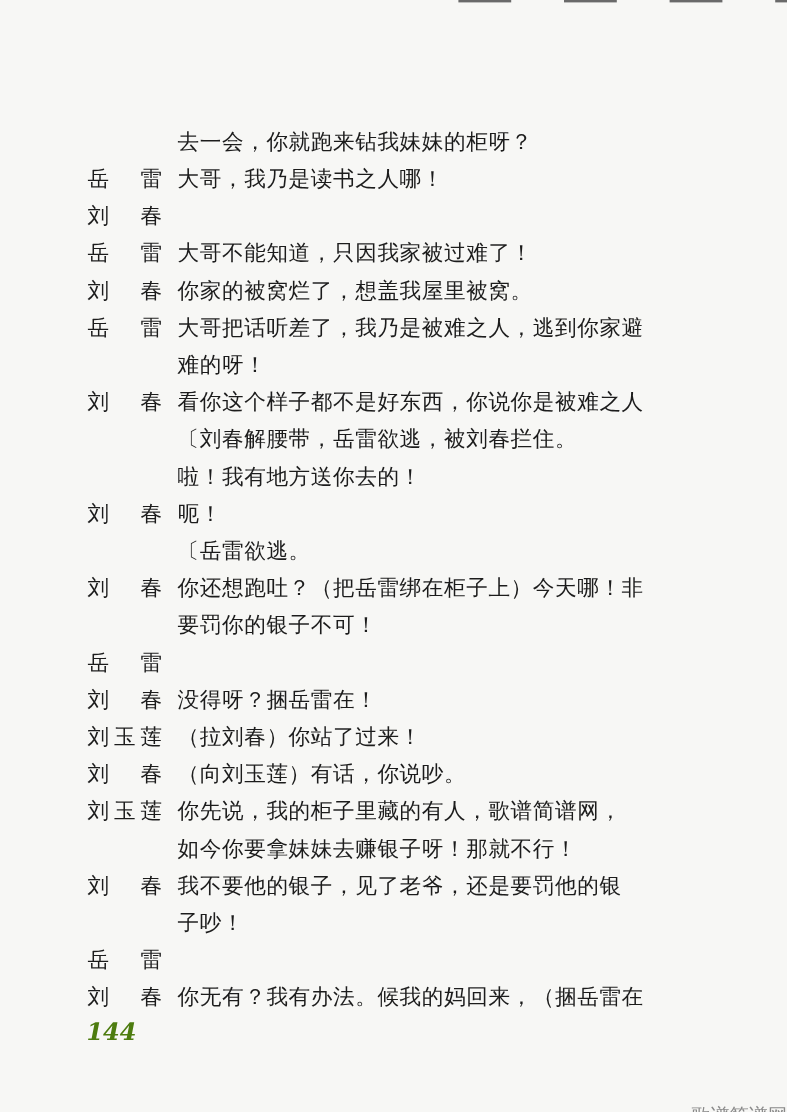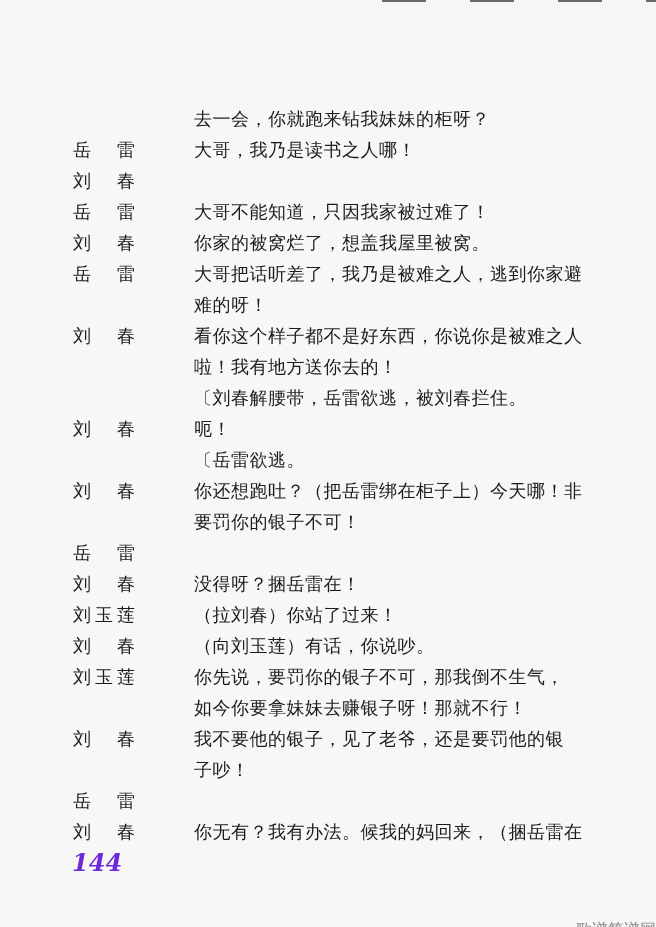--- a/index.html
+++ b/index.html
@@ -15,25 +15,25 @@
   .script { position: absolute; left: 0; top: 103px; width: 656px; }
   .line {
     position: relative; height: 31px; line-height: 31px;
     font-size: 18px; white-space: nowrap;
   }
   .speaker {
     position: absolute; left: 73px; width: 62px;
     display: flex; justify-content: space-between;
   }
   .speaker.three { justify-content: space-between; }
-  .text { position: absolute; left: 148px; letter-spacing: 0.5px; margin-left: 46px; }
+  .text { position: absolute; left: 148px; letter-spacing: 0.5px; }
   .page-number {
     position: absolute; left: 72px; top: 848px;
-    font-size: 24px; font-weight: bold; font-style: italic;
-    font-family: "DejaVu Serif", serif; color: #6d28d9;
+    font-size: 20px; font-weight: bold; font-style: italic;
+    font-family: "DejaVu Serif", serif; color: #4d7c0f;
   }
   .watermark {
     position: absolute; left: 508px; top: 920px;
     font-size: 16px; color: #8a8a8a;
     font-family: "DejaVu Sans", sans-serif;
     text-align: right;
   }
   .watermark .domain { color: #e07b2a; font-family: "Liberation Sans", sans-serif; }
 </style>
 </head>
@@ -100,28 +100,28 @@
         <span>刘</span>
         <span>春</span>
       </div>
       <div class="text">看你这个样子都不是好东西，你说你是被难之人</div>
     </div>
     <div class="line">
       <div class="speaker">
         <span></span>
         <span></span>
       </div>
+      <div class="text">〔刘春解腰带，岳雷欲逃，被刘春拦住。</div>
+    </div>
+    <div class="line">
+      <div class="speaker">
+        <span></span>
+        <span></span>
+      </div>
       <div class="text">啦！我有地方送你去的！</div>
-    </div>
-    <div class="line">
-      <div class="speaker">
-        <span></span>
-        <span></span>
-      </div>
-      <div class="text">〔刘春解腰带，岳雷欲逃，被刘春拦住。</div>
     </div>
     <div class="line">
       <div class="speaker">
         <span>刘</span>
         <span>春</span>
       </div>
       <div class="text">呃！</div>
     </div>
     <div class="line">
       <div class="speaker">
@@ -171,21 +171,21 @@
         <span>春</span>
       </div>
       <div class="text">（向刘玉莲）有话，你说吵。</div>
     </div>
     <div class="line">
       <div class="speaker three">
         <span>刘</span>
         <span>玉</span>
         <span>莲</span>
       </div>
-      <div class="text">你先说，要罚你的银子不可，那我倒不生气，</div>
+      <div class="text">你先说，我的柜子里藏的有人，歌谱简谱网，</div>
     </div>
     <div class="line">
       <div class="speaker">
         <span></span>
         <span></span>
       </div>
       <div class="text">如今你要拿妹妹去赚银子呀！那就不行！</div>
     </div>
     <div class="line">
       <div class="speaker">

